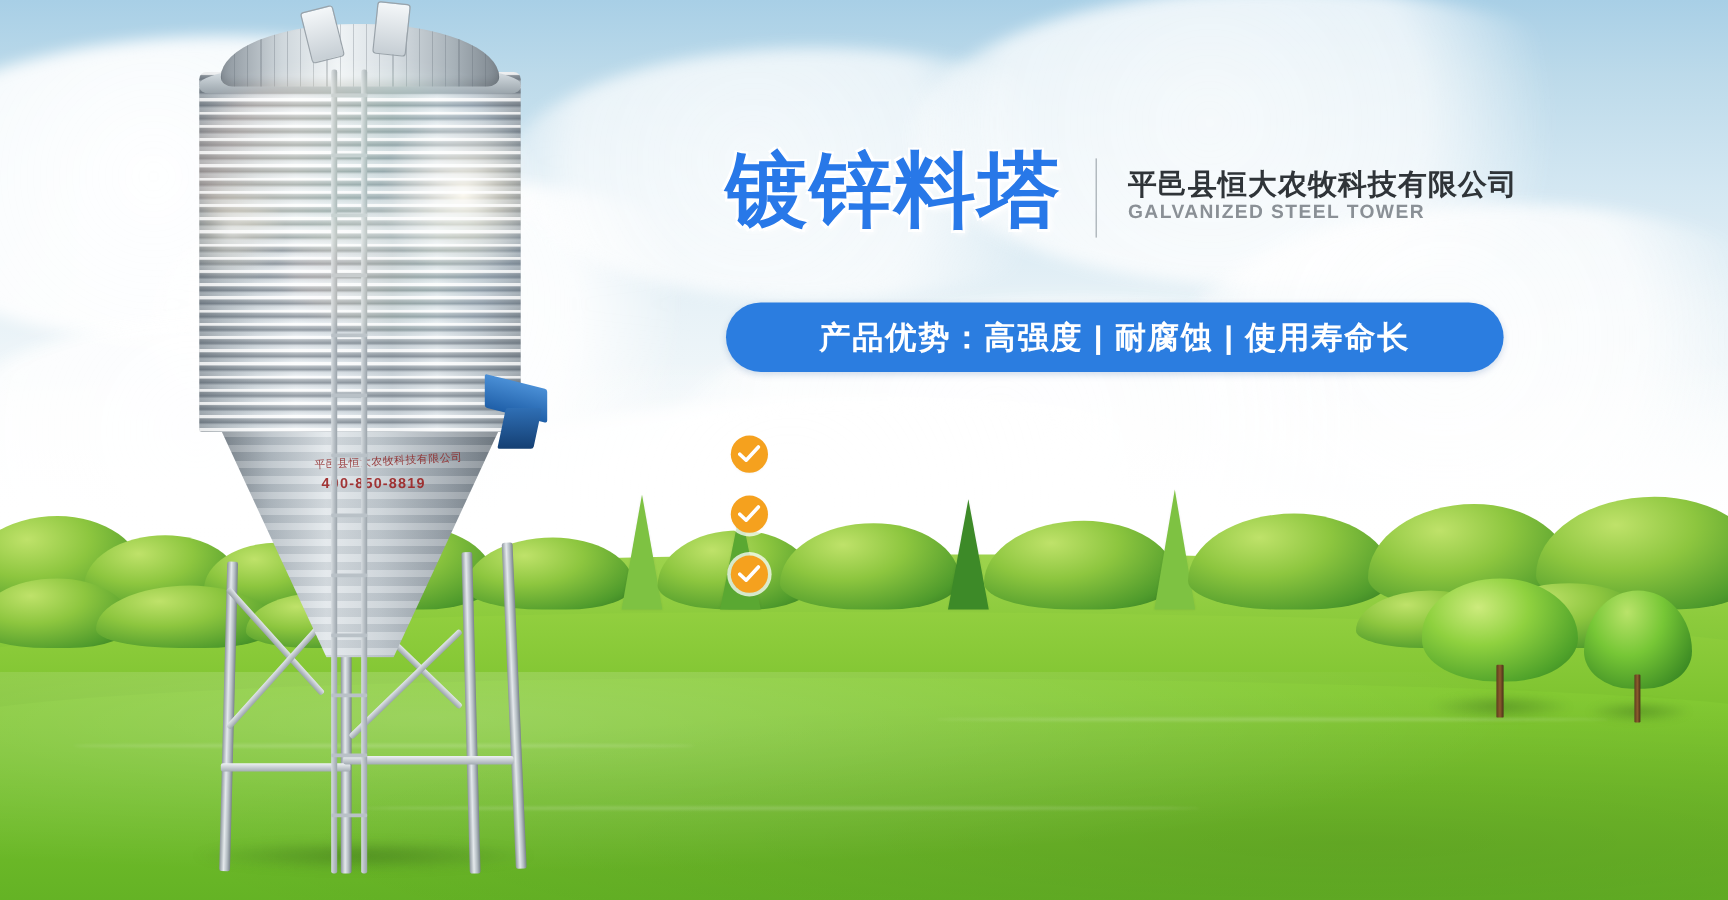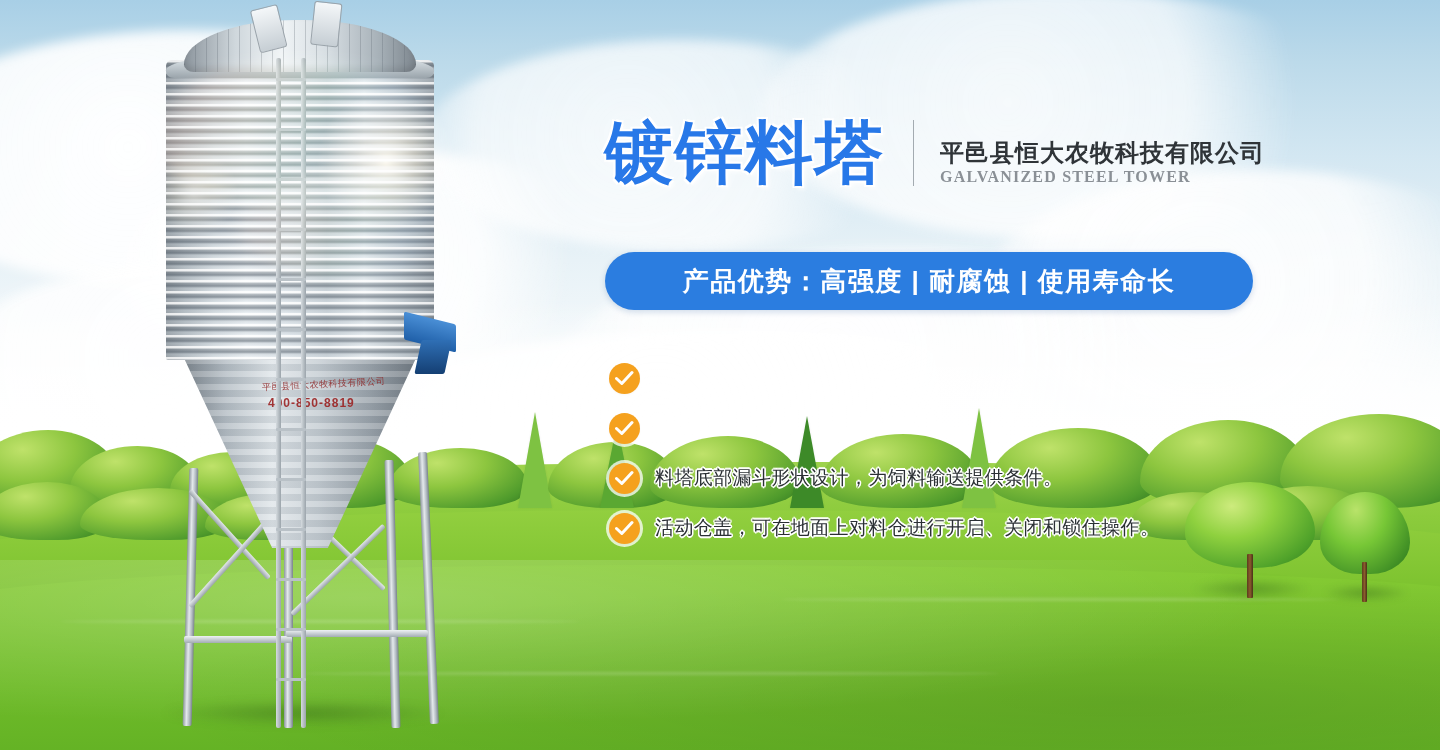--- a/index.html
+++ b/index.html
@@ -227,42 +227,42 @@
     background:linear-gradient(115deg,
       rgba(255,120,120,0) 0%, rgba(255,170,110,.55) 18%,
       rgba(255,240,150,.55) 34%, rgba(150,255,180,.45) 52%,
       rgba(140,200,255,.45) 70%, rgba(190,150,255,0) 92%);
     filter:blur(7px);
   }
 
   
   #content { position:absolute; left:0; top:0; width:1440px; height:750px; }
 
-  .title-row { position:absolute; left:605px; top:108px; display:flex; align-items:flex-end; }
+  .title-row { position:absolute; left:605px; top:120px; display:flex; align-items:center; }
   .main-title {
     font-size:68px; font-weight:bold; color:#2878e8; letter-spacing:2px;
     line-height:1; white-space:nowrap;
     text-shadow:
       2px 2px 0 #ffffff, -2px 2px 0 #ffffff, 2px -2px 0 #ffffff, -2px -2px 0 #ffffff,
       3px 3px 5px rgba(255,255,255,.9);
     font-family:"Liberation Sans", "DejaVu Sans", sans-serif;
   }
   .title-divider {
     width:1px; height:66px; background:#9aa2a8; margin:12px 0 0 28px; opacity:.9;
   }
   .title-right { margin-left:26px; padding-top:10px; }
   .company-name {
     font-size:24px; font-weight:bold; color:#2f3438; letter-spacing:1px;
     white-space:nowrap; line-height:1.2;
     font-family:"Liberation Sans", "DejaVu Sans", sans-serif;
   }
   .company-en {
     font-size:16px; font-weight:bold; color:#8a9096;
     letter-spacing:1.2px; white-space:nowrap;
-    font-family:Liberation Serif, serif;
+    font-family:Liberation Sans, sans-serif;
   }
 
   .advantage-pill {
     position:absolute; left:605px; top:252px; width:648px; height:58px;
     background:#2b7de0; border-radius:29px;
     display:flex; align-items:center; justify-content:center;
     box-shadow:0 2px 6px rgba(0,60,140,.18);
   }
   .advantage-pill span {
     color:#ffffff; font-size:26px; font-weight:bold; letter-spacing:1.5px;
@@ -438,28 +438,19 @@
             </svg>
         </div>
       </div>
 
       <div class="feature-row">
         <div class="check-icon">
           <svg width="19" height="17" viewBox="0 0 19 17" aria-hidden="true">
               <path d="M1.5 8.5 L6.8 13.5 L17 2.5" fill="none" stroke="#ffffff" stroke-width="3" stroke-linecap="round" stroke-linejoin="round"></path>
             </svg>
         </div>
-        <div class="feature-text">料塔底部漏斗形状设计，为饲料输送提供条件。</div>
       </div>
 
-      <div class="feature-row">
-        <div class="check-icon">
-          <svg width="19" height="17" viewBox="0 0 19 17" aria-hidden="true">
-              <path d="M1.5 8.5 L6.8 13.5 L17 2.5" fill="none" stroke="#ffffff" stroke-width="3" stroke-linecap="round" stroke-linejoin="round"></path>
-            </svg>
-        </div>
-        <div class="feature-text">活动仓盖，可在地面上对料仓进行开启、关闭和锁住操作。</div>
-      </div>
 
 
     </div>
   </div>
 </div>
 
 </body></html>

